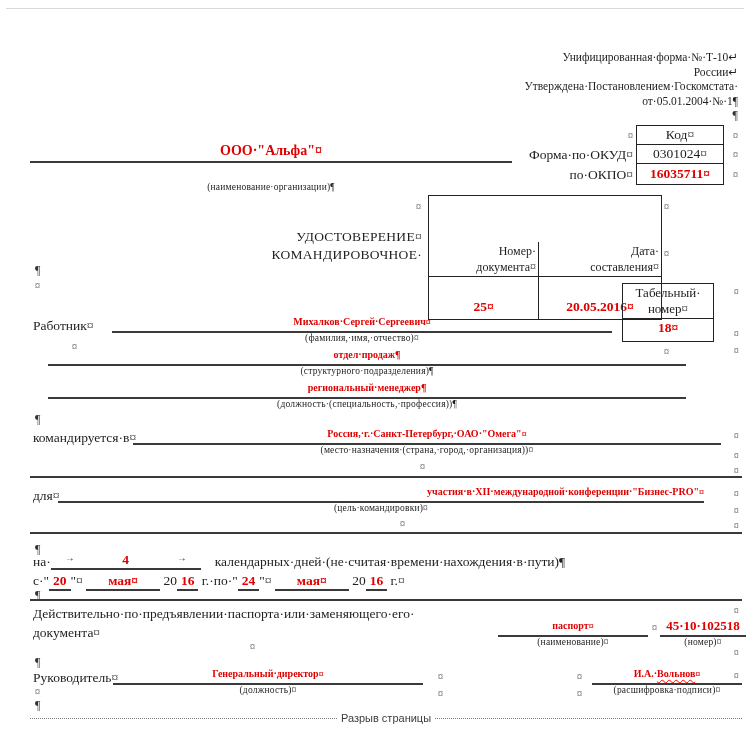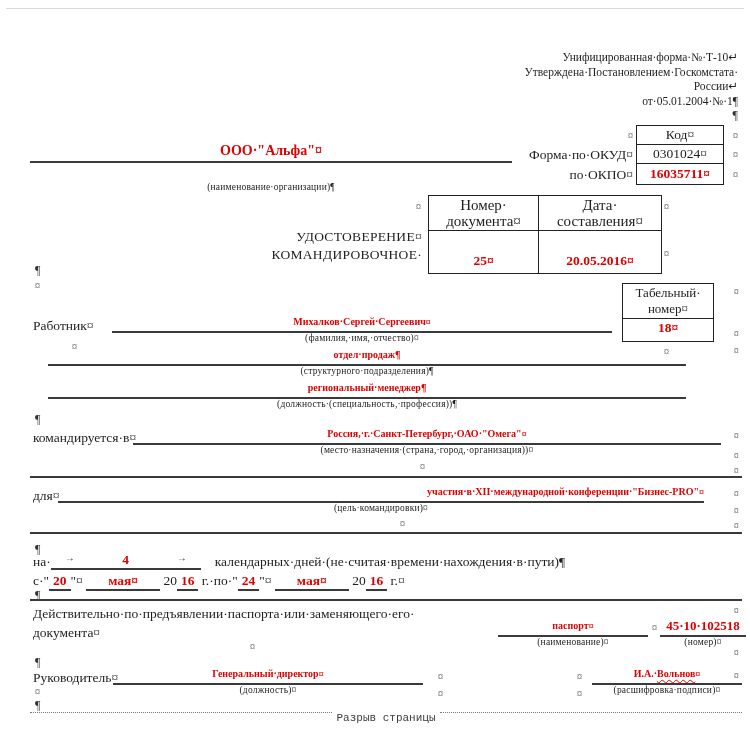--- a/index.html
+++ b/index.html
@@ -26,55 +26,55 @@
   .kr2 .kb,.kr3 .kb{margin-top:-1px;}
   .kr3 .kb{height:22px;}
   .km{width:14px;display:flex;align-items:center;justify-content:flex-end;}
   
   .org{position:absolute;left:30px;top:142px;width:482px;border-bottom:2px solid var(--line);padding-bottom:1px;}
   .org .l{font-size:14px;text-align:center;line-height:18px;}
   .orgcap{position:absolute;left:30px;top:182px;width:482px;}
   
   .doctitle{position:absolute;left:30px;top:228px;width:392px;text-align:right;line-height:18px;letter-spacing:.3px;}
   .t2{position:absolute;left:428px;top:195px;display:grid;grid-template-columns:110px 122px;border:1.2px solid var(--border);}
-  .t2 .hc{text-align:center;font-size:15px;line-height:16px;padding:1px 2px;}
+  .t2 .hc{text-align:right;font-size:12px;line-height:16px;padding:1px 2px;margin-top:46px;}
   .t2 .vc{height:38px;display:flex;align-items:flex-end;justify-content:center;padding-bottom:4px;}
   .t2 .br{border-right:1px solid var(--border);}
   .t2 .bb{border-bottom:1px solid var(--border);}
   
   .t1{position:absolute;left:622px;top:283px;width:92px;border:1.2px solid var(--border);box-sizing:border-box;}
   .t1 .th{border-bottom:1px solid var(--border);text-align:center;font-size:13px;line-height:16px;padding:1px 0;}
   .t1 .tv{text-align:center;height:21px;padding-top:1px;}
   
   .fld{box-sizing:border-box;}
   .fld .val{text-align:center;font-size:10px;line-height:16px;border-bottom:2px solid var(--line);padding-bottom:1px;}
   .fld .val.left{text-align:right;padding-left:18px;}
   .wavy{text-decoration:underline wavy #ff0000 1px;text-underline-offset:2px;}
   
   .inlrow{position:absolute;left:33px;white-space:nowrap;}
   .tabseg{display:inline-flex;width:150px;border-bottom:2px solid var(--line);
           justify-content:space-between;padding:0 14px;box-sizing:border-box;vertical-align:bottom;}
   .useg{display:inline-block;border-bottom:2px solid var(--line);text-align:center;}
   .pad4{padding:0 4px;} .pad22{padding:0 22px;}
   
-  .pb{position:absolute;left:30px;top:712px;width:712px;display:flex;align-items:flex-start;
-      font-family:Liberation Mono, monospace;font-size:11px;color:#3c3c3c;}
+  .pb{position:absolute;left:30px;top:712px;width:712px;display:flex;align-items:center;
+      font-family:Liberation Sans, sans-serif;font-size:11px;color:#3c3c3c;}
   .pb .dots{flex:1;border-top:1px dotted #7a7a7a;height:0;}
   .pb .lbl{padding:0 4px;}
 </style>
 </head>
 <body>
 
 <div class="page">
   <div class="edge"></div>
 
   <div class="note">
     <div>Унифицированная·форма·№·Т-10↵</div>
+    <div>России↵</div>
     <div>Утверждена·Постановлением·Госкомстата·</div>
-    <div>России↵</div>
     <div>от·05.01.2004·№·1¶</div>
     <div class="pilc">¶</div>
   </div>
 
   <div class="kodwrap">
     <div class="kr kr1">
       <div class="kl mark">¤</div>
       <div class="kb b">Код¤</div>
       <div class="km mark">¤</div>
     </div>

